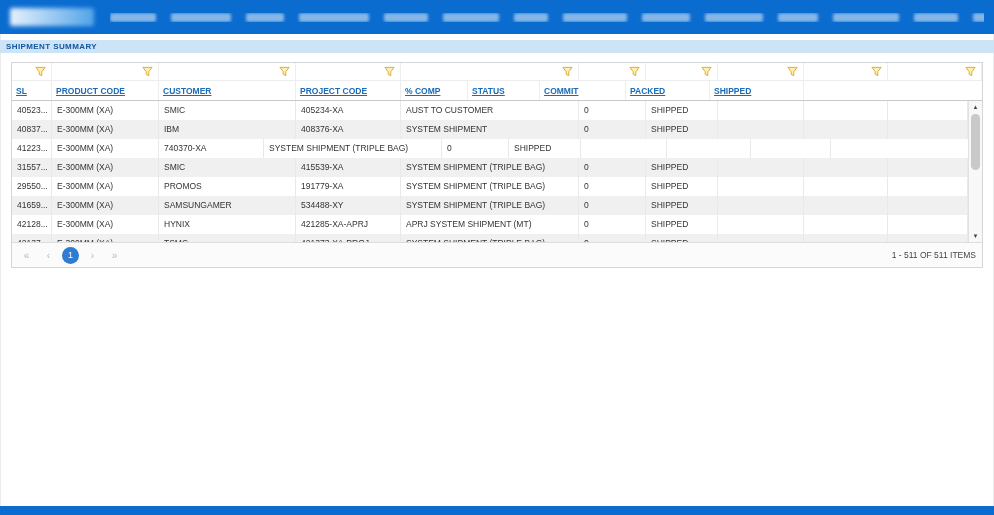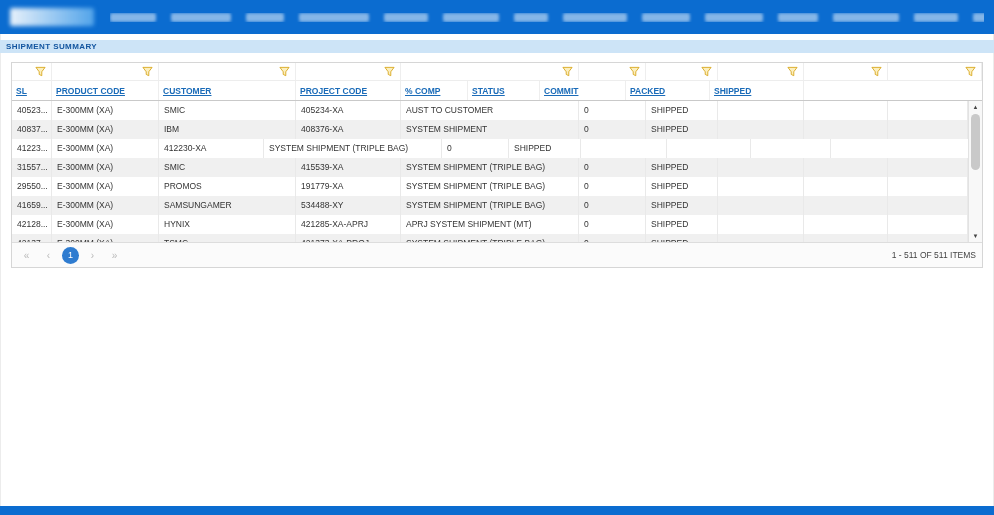--- a/index.html
+++ b/index.html
@@ -204,21 +204,21 @@
           <div class="tcell" style="width:178px">SYSTEM SHIPMENT</div>
           <div class="tcell" style="width:67px">0</div>
           <div class="tcell" style="width:72px">SHIPPED</div>
           <div class="tcell" style="width:86px"></div>
           <div class="tcell" style="width:84px"></div>
           <div class="tcell" style="width:80px"></div>
         </div>
         <div class="trow">
           <div class="tcell" style="width:40px">41223...</div>
           <div class="tcell" style="width:107px">E-300MM (XA)</div>
-          <div class="tcell" style="width:105px">412230-XA</div>
+          <div class="tcell" style="width:105px">740370-XA</div>
           <div class="tcell" style="width:178px">SYSTEM SHIPMENT (TRIPLE BAG)</div>
           <div class="tcell" style="width:67px">0</div>
           <div class="tcell" style="width:72px">SHIPPED</div>
           <div class="tcell" style="width:86px"></div>
           <div class="tcell" style="width:84px"></div>
           <div class="tcell" style="width:80px"></div>
         </div>
         <div class="trow alt">
           <div class="tcell" style="width:40px">31557...</div>
           <div class="tcell" style="width:107px">E-300MM (XA)</div>

